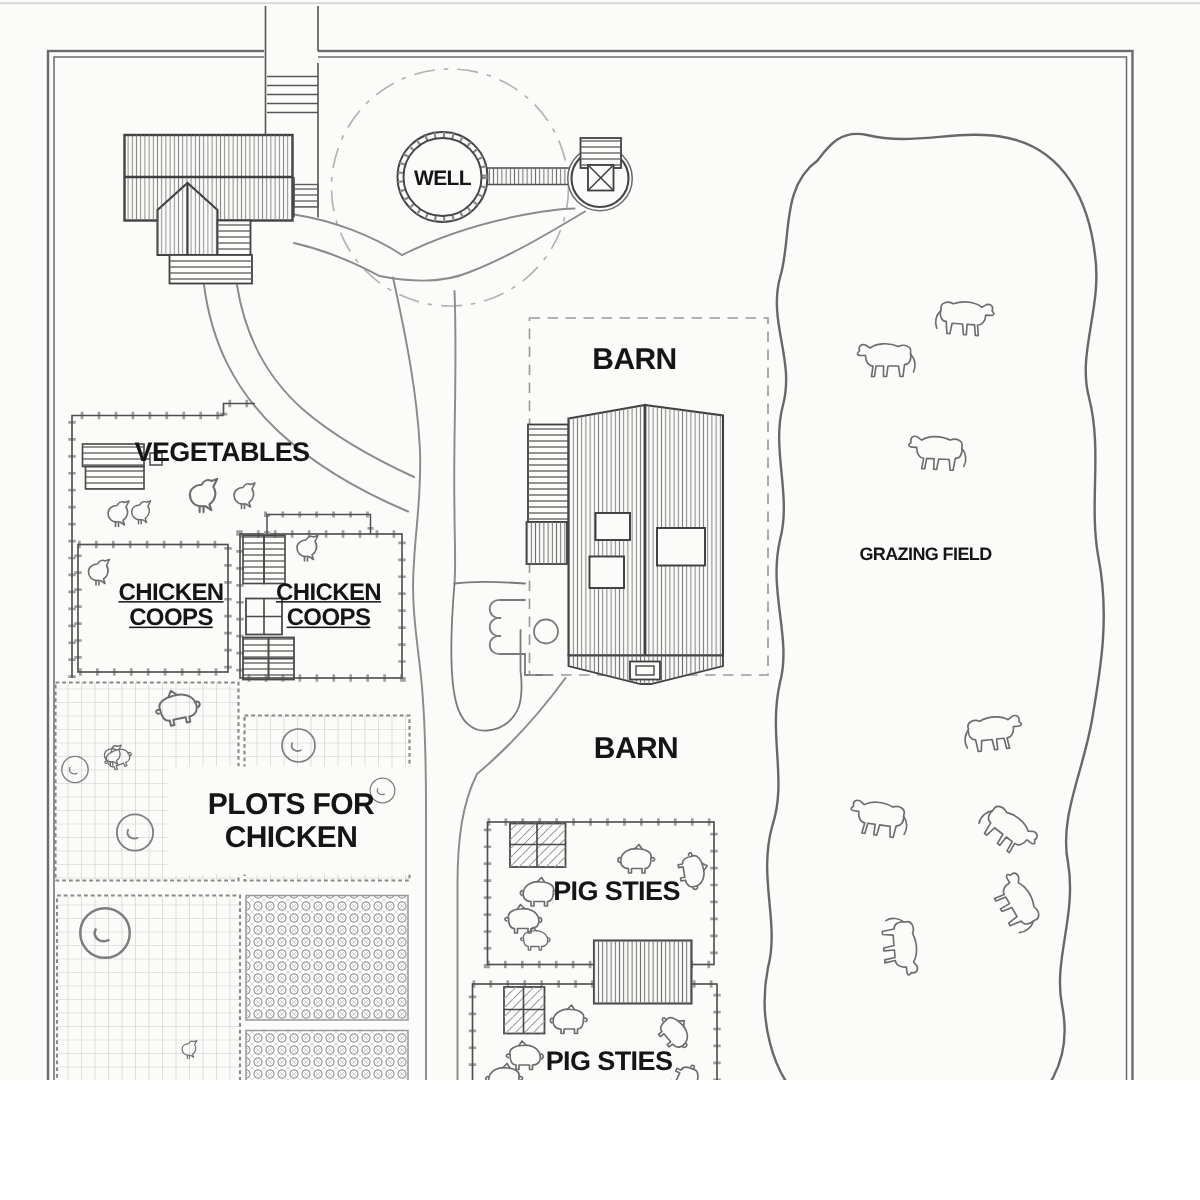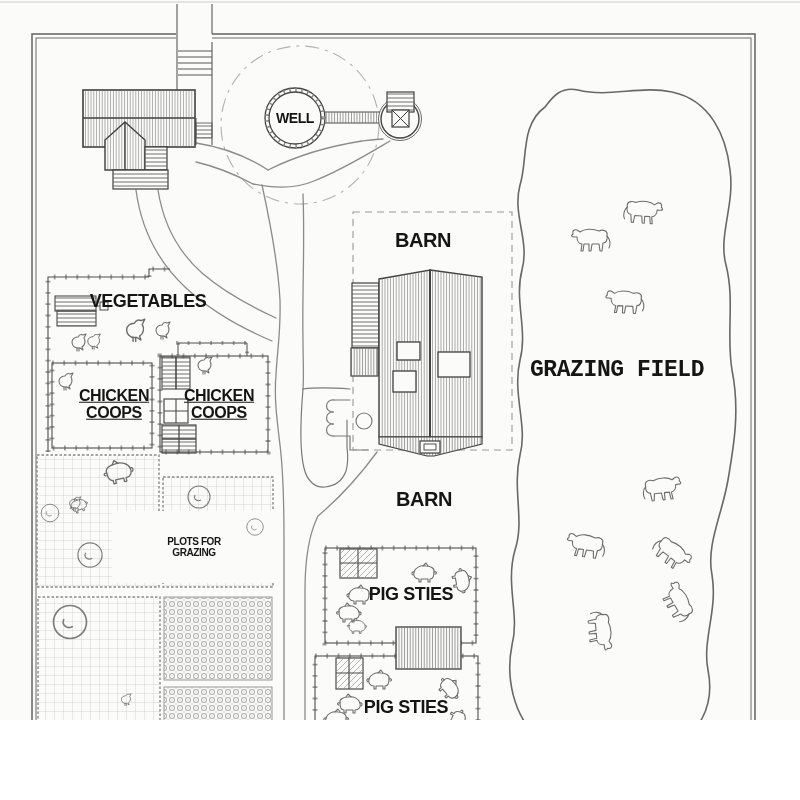--- a/index.html
+++ b/index.html
@@ -263,21 +263,21 @@
     <use href="#chicken" transform="translate(127,700) scale(0.7)"></use>
   </g>
 </svg>
 
 <div class="map-label" style="left:295px;top:119px;font-size:14px;">WELL</div>
 <div class="map-label" style="left:148px;top:302px;font-size:18px;">VEGETABLES</div>
 <div class="map-label wrap" style="left:114px;top:404px;font-size:16px;width:88px;">CHICKEN COOPS</div>
 <div class="map-label wrap" style="left:219px;top:404px;font-size:16px;width:88px;">CHICKEN COOPS</div>
 <div class="map-label" style="left:423px;top:241px;font-size:20px;">BARN</div>
 <div class="map-label" style="left:424px;top:500px;font-size:20px;">BARN</div>
-<div class="map-label" style="left:617px;top:370px;font-size:23px;font-family:Liberation Mono, monospace;">GRAZING FIELD</div>
+<div class="map-label" style="left:617px;top:370px;font-size:12px;">GRAZING FIELD</div>
 <div class="map-label" style="left:411px;top:595px;font-size:18px;">PIG STIES</div>
 <div class="map-label" style="left:406px;top:708px;font-size:18px;">PIG STIES</div>
-<div class="map-label" style="left:194px;top:548px;font-size:10px;text-align:center;">
+<div class="map-label" style="left:194px;top:548px;font-size:20px;text-align:center;">
   <span class="ln">PLOTS FOR</span>
-  <span class="ln">GRAZING</span>
+  <span class="ln">CHICKEN</span>
 </div>
 
 </div>
 
 </body></html>

